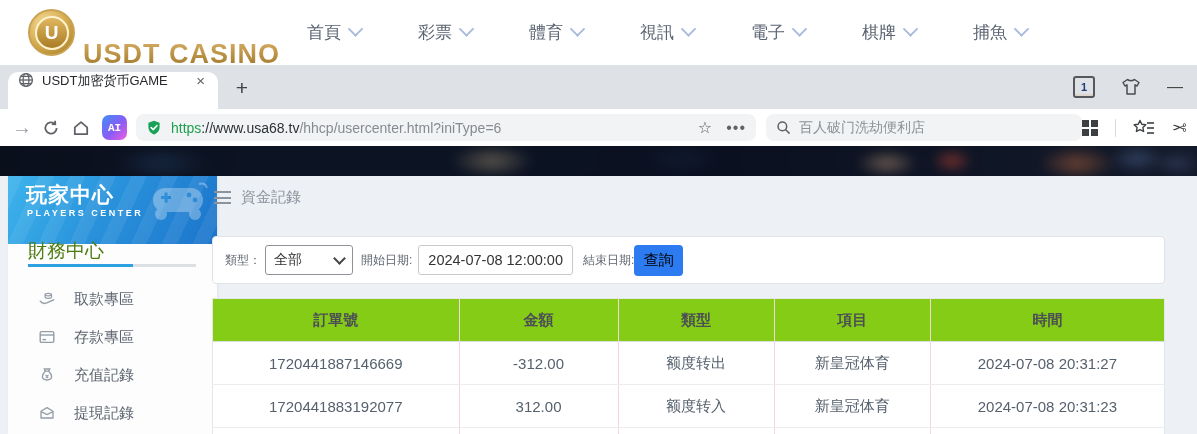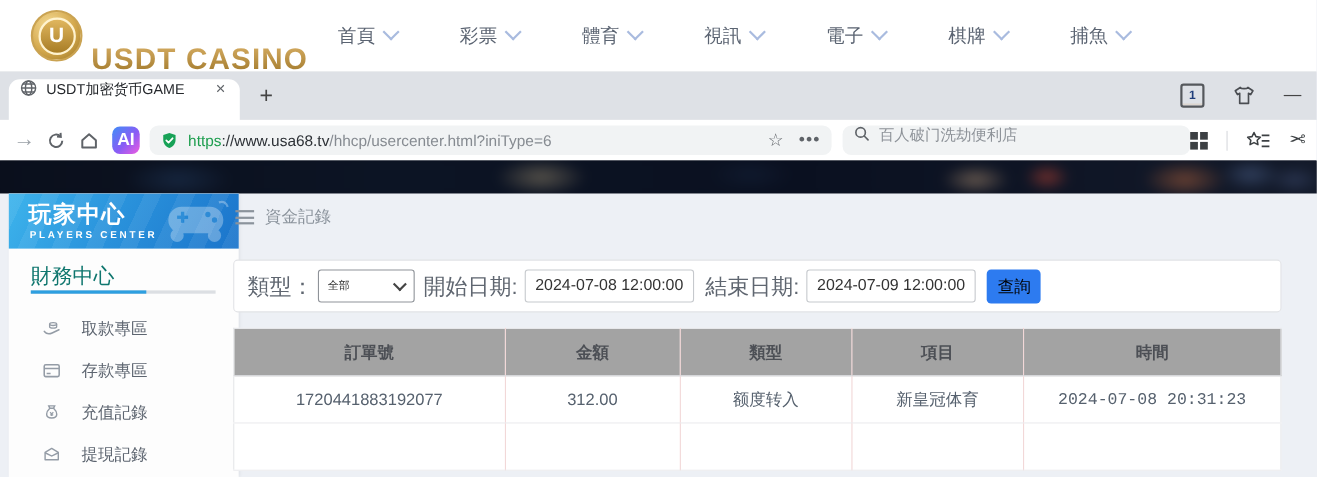--- a/index.html
+++ b/index.html
@@ -37,29 +37,29 @@
   .tab-counter{width:18px;height:18px;border:2px solid #55585c;border-radius:3px;font-size:11px;font-weight:bold;
     color:#1f3d7a;display:flex;align-items:center;justify-content:center;box-shadow:inset 0 -2px 0 #d8903c22;cursor:pointer;}
   .minimize{font-size:16px;color:#444;cursor:pointer;}
   
   .toolbar{position:absolute;left:0;top:109px;width:1197px;height:37px;background:#fff;display:flex;align-items:center;}
   .tb-ico{color:#5f6368;display:flex;align-items:center;justify-content:center;cursor:pointer;}
   .fwd{font-size:20px;color:#9aa0a6;margin-left:8px;width:28px;}
   .rld{width:30px;} .hom{width:30px;}
   .ai-ico{width:25px;height:25px;border-radius:7px;margin-left:6px;
     background:linear-gradient(135deg,#3f8ef7,#8a5cf5 55%,#ef5ce0);
-    color:#fff;font-size:16px;font-weight:bold;display:flex;align-items:center;justify-content:center;cursor:pointer;}
+    color:#fff;font-size:11px;font-weight:bold;display:flex;align-items:center;justify-content:center;cursor:pointer;font-family:Liberation Mono, monospace;}
   .addrbar{position:absolute;left:136px;top:5px;width:620px;height:27px;background:#f1f3f4;border-radius:8px;
     display:flex;align-items:center;padding:0 10px;box-sizing:border-box;cursor:text;}
   .url{font-size:14px;margin-left:9px;white-space:nowrap;overflow:hidden;flex:1;}
   .url .scheme{color:#1e9e4f;} .url .host{color:#2d3136;} .url .path{color:#868b91;}
   .addr-star{font-size:16px;color:#5f6368;margin-right:14px;cursor:pointer;}
   .addr-more{font-size:16px;color:#5f6368;letter-spacing:1px;cursor:pointer;}
   .searchbox{position:absolute;left:766px;top:5px;width:316px;height:27px;background:#f1f3f4;border-radius:8px;
-    display:flex;align-items:flex-start;padding:0 10px;box-sizing:border-box;cursor:text;}
+    display:flex;align-items:center;padding:0 10px;box-sizing:border-box;cursor:text;}
   .search-ph{font-size:14px;color:#8d9298;margin-left:8px;}
   .tb-right{position:absolute;right:10px;top:0;height:37px;display:flex;align-items:center;gap:17px;}
   .grid-ico{display:grid;grid-template-columns:7px 7px;grid-template-rows:7px 7px;gap:2px;cursor:pointer;}
   .grid-ico span{background:#3c4043;}
   .vsep{width:1px;height:18px;background:#d7dade;}
   .scissors{font-size:18px;color:#3c4043;transform:scaleX(-1);cursor:pointer;}
   
   .banner{position:absolute;left:0;top:146px;width:1197px;height:30px;overflow:hidden;background:#0b101c;}
   .banner-blur{position:absolute;inset:-8px;filter:blur(5px);
     background:
@@ -70,57 +70,57 @@
       radial-gradient(30px 18px at 960px 50%, #9a3a30bb 0%, transparent 70%),
       radial-gradient(55px 24px at 1085px 55%, #8a5036bb 0%, transparent 70%),
       radial-gradient(40px 20px at 1145px 45%, #3d4f72bb 0%, transparent 70%),
       radial-gradient(35px 18px at 1185px 55%, #2a3550 0%, transparent 70%),
       linear-gradient(90deg,#0a0f1c,#0c1424 30%,#0a1020 60%,#131a2a);}
   
   .content{position:absolute;left:0;top:176px;width:1197px;height:258px;background:#edf0f5;}
   
   .sidebar{position:absolute;left:8px;top:0;width:209px;height:258px;background:#fdfdfd;
     box-shadow:1px 0 3px rgba(0,0,0,.06);}
-  .sb-header{position:relative;height:50px;overflow:hidden;
+  .sb-header{position:relative;height:68px;overflow:hidden;
     background:repeating-linear-gradient(115deg,rgba(255,255,255,.07) 0 14px,rgba(255,255,255,0) 14px 28px),
       linear-gradient(120deg,#3db4ec,#2a93dc 45%,#1b74cb);}
   .sb-title{position:absolute;left:18px;top:5px;color:#fff;font-size:21px;font-weight:bold;letter-spacing:1px;}
   .sb-sub{position:absolute;left:19px;top:32px;color:#fff;font-size:9px;font-weight:bold;letter-spacing:2.5px;}
   .gamepad{position:absolute;right:8px;top:4px;opacity:.30;}
-  .sb-section{position:absolute;left:20px;top:62px;font-size:19px;color:#0f766e;}
+  .sb-section{position:absolute;left:20px;top:62px;font-size:19px;color:#4d7c0f;}
   .sb-underline{position:absolute;left:20px;top:88px;width:168px;height:3px;background:#dcdfe3;}
   .sb-underline i{display:block;width:105px;height:3px;background:#2e9fe0;}
   .sb-menu{position:absolute;left:0;top:104px;width:209px;list-style:none;margin:0;padding:0;}
   .sb-item{height:38px;display:flex;align-items:center;padding-left:30px;cursor:pointer;}
   .sb-item svg{flex:none;}
   .sb-item span.lbl{font-size:15px;color:#5d6570;margin-left:18px;}
   
   .main{position:absolute;left:212px;top:0;width:955px;height:258px;}
   .pagetitle-row{position:absolute;left:2px;top:12px;display:flex;align-items:center;}
   .hamburger{width:17px;height:13px;display:flex;flex-direction:column;justify-content:space-between;cursor:pointer;}
   .hamburger i{height:2px;background:#8b939c;}
   .pagetitle{font-size:15px;color:#8b939c;margin-left:10px;}
   .filterbox{position:absolute;left:0;top:60px;width:953px;height:48px;border:1px solid #e2e3e6;border-radius:4px;
     background:#fff;box-sizing:border-box;display:flex;align-items:center;padding:0 12px;}
-  .f-label{font-size:20px;color:#5f6670;text-align:right;}
+  .f-label{font-size:12px;color:#5f6670;text-align:right;}
   .f-select{width:88px;height:30px;border:1px solid #8f9399;border-radius:3px;background:#fff;margin:0 8px 0 4px;
     display:flex;align-items:center;justify-content:space-between;padding:0 8px;box-sizing:border-box;cursor:pointer;}
-  .f-select .val{font-size:10px;color:#333;}
+  .f-select .val{font-size:14px;color:#333;}
   .f-select .chev2{width:7px;height:7px;border-right:2px solid #444;border-bottom:2px solid #444;
     transform:rotate(45deg);margin-top:-3px;}
   .f-input{height:30px;border:1px solid #c6c9cd;border-radius:3px;background:#fff;font-size:14.5px;color:#333;
     padding:0 9px;box-sizing:border-box;display:flex;align-items:center;margin:0 10px 0 6px;cursor:text;}
   .btn-query{width:49px;height:31px;background:#2d7bf0;color:#000000;font-size:15px;border:none;border-radius:4px;
     display:flex;align-items:center;justify-content:center;cursor:pointer;}
   
   .fund-table{position:absolute;left:0;top:122px;width:953px;border-collapse:collapse;background:#fff;
     border:1px solid #e5e6e9;table-layout:fixed;}
-  .fund-table th{height:40px;background:#a3a3a3;font-size:15px;color:#4c4f55;font-weight:bold;
+  .fund-table th{height:40px;background:#84cc16;font-size:15px;color:#4c4f55;font-weight:bold;
     border-bottom:1px solid #dcdde0;border-right:1px solid #f2d8d8;}
-  .fund-table th:last-child,.fund-table td:last-child{border-right:none;font-family:Liberation Mono, monospace;}
+  .fund-table th:last-child,.fund-table td:last-child{border-right:none;}
   .fund-table td{height:40px;text-align:center;font-size:15px;color:#56616e;
     border-bottom:1px solid #ececee;border-right:1px solid #f2d8d8;}
   .col-order{width:25.9%;} .col-amt{width:16.7%;} .col-type{width:16.4%;} .col-item{width:16.4%;} .col-time{width:24.6%;}
 </style>
 </head>
 <body>
 
 <div class="casino-nav">
   <div class="logo">
     <div class="logo-coin">
@@ -302,21 +302,20 @@
 
     <div class="filterbox">
       <span class="f-label">類型：</span>
       <div class="f-select">
         <span class="val">全部</span>
         <span class="chev2"></span>
       </div>
       <span class="f-label">開始日期:</span>
       <span class="f-input">2024-07-08 12:00:00</span>
       <span class="f-label">結束日期:</span>
-      <span class="f-input">2024-07-09 12:00:00</span>
       <button class="btn-query">查詢</button>
     </div>
 
     <table class="fund-table">
       <colgroup>
         <col class="col-order">
           <col class="col-amt">
           <col class="col-type">
           <col class="col-item">
           <col class="col-time">
@@ -325,20 +324,27 @@
         <tr>
           <th>訂單號</th>
           <th>金額</th>
           <th>類型</th>
           <th>項目</th>
           <th>時間</th>
         </tr>
       </thead>
       <tbody>
         <tr>
+          <td>1720441887146669</td>
+          <td>-312.00</td>
+          <td>额度转出</td>
+          <td>新皇冠体育</td>
+          <td>2024-07-08 20:31:27</td>
+        </tr>
+        <tr>
           <td>1720441883192077</td>
           <td>312.00</td>
           <td>额度转入</td>
           <td>新皇冠体育</td>
           <td>2024-07-08 20:31:23</td>
         </tr>
         <tr>
           <td></td>
             <td></td>
             <td></td>

